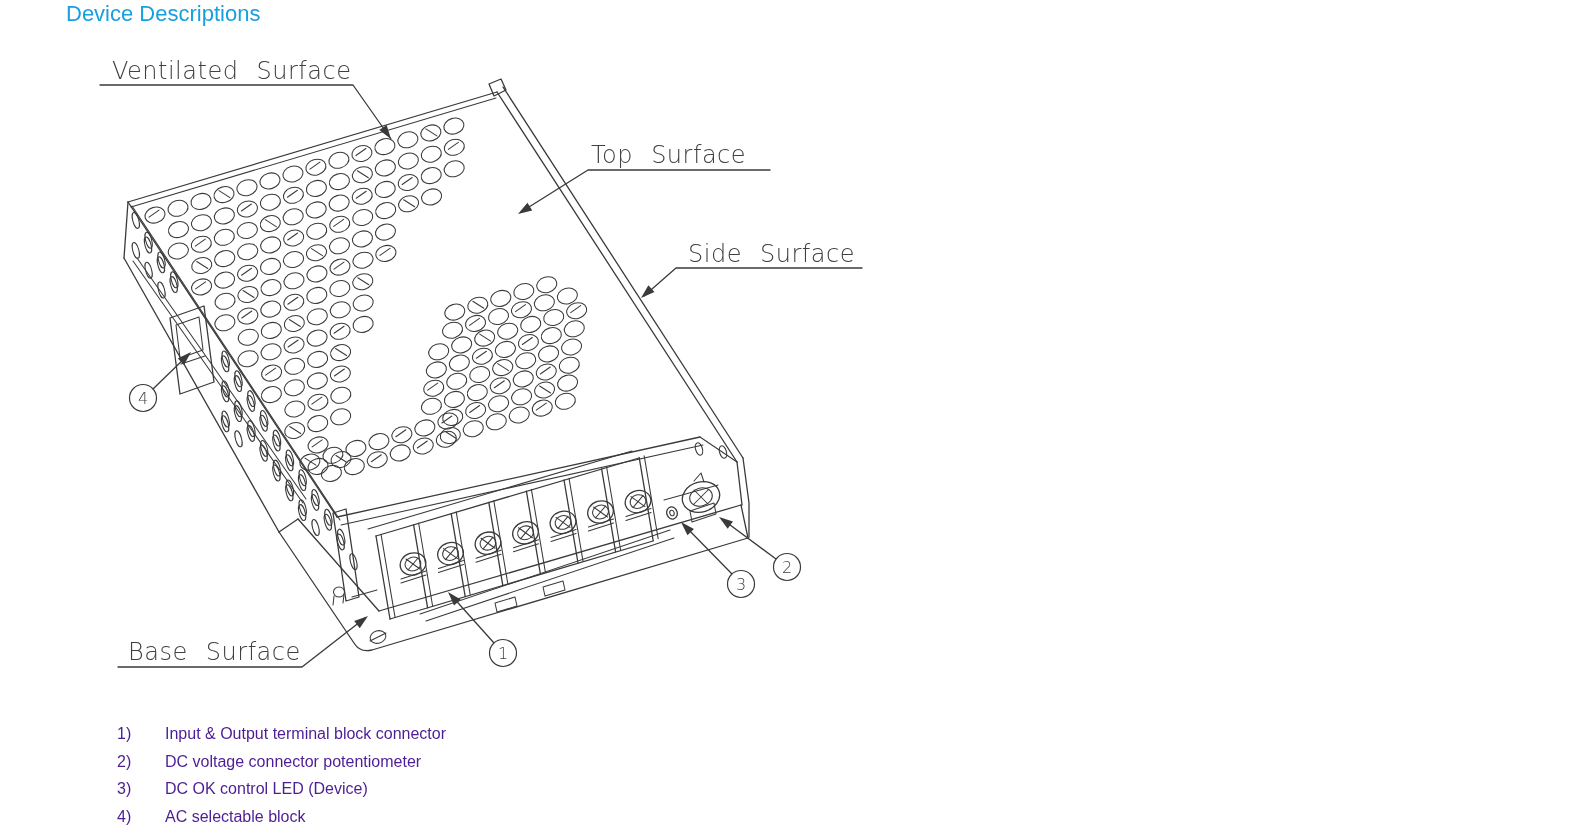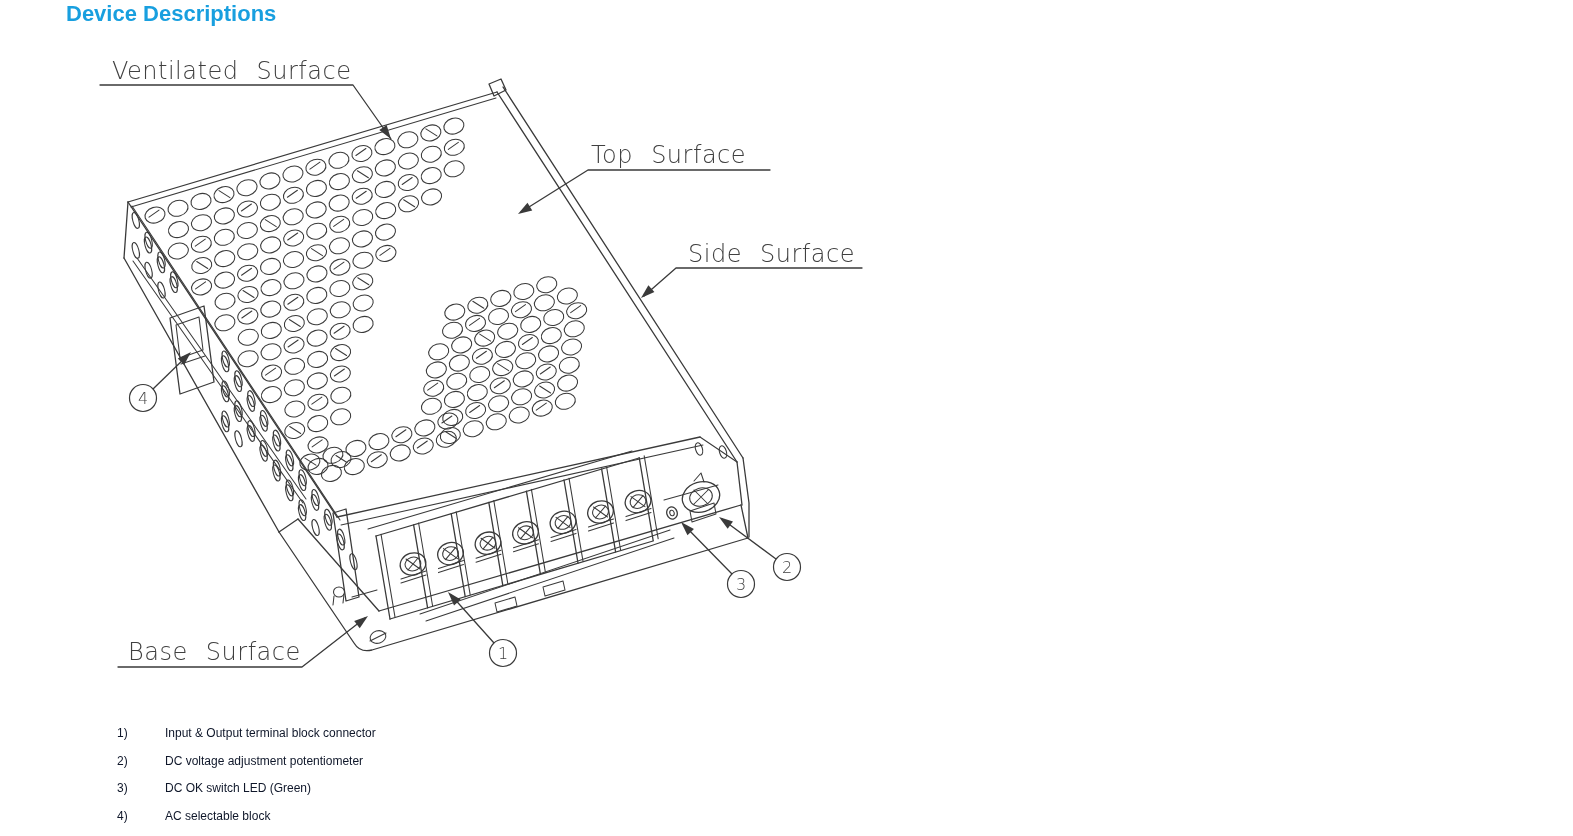--- a/index.html
+++ b/index.html
@@ -3,36 +3,36 @@
 <meta charset="utf-8">
 <style>
   html,body{margin:0;padding:0;}
   body{
     width:1573px;height:836px;overflow:hidden;background:#ffffff;
     font-family:"Liberation Sans",sans-serif;position:relative;
   }
   .page-title{
     position:absolute;left:66px;top:1px;margin:0;
     font-family:"Liberation Sans",sans-serif;
-    font-size:22px;font-weight:bold;color:#189fdf;letter-spacing:0px;
+    font-size:22px;font-weight:normal;color:#189fdf;letter-spacing:0px;
   }
   #dsvg{position:absolute;left:0;top:0;}
   
   .ln{fill:none;stroke:#3a3a3a;stroke-width:1.3;stroke-linejoin:round;stroke-linecap:round;}
   .thin{stroke-width:1.05;}
   .ah{fill:#3a3a3a;stroke:none;}
   .cad{font-family:"DejaVu Sans",sans-serif;font-weight:300;font-size:24px;
        fill:#404040;letter-spacing:.5px;word-spacing:10px;}
   .cnum{font-family:"DejaVu Sans",sans-serif;font-weight:300;font-size:16px;
         fill:#404040;text-anchor:middle;}
   .co-circle{fill:#ffffff;stroke:#3a3a3a;stroke-width:1.2;}
   
   .legend{
     position:absolute;left:117px;top:720px;margin:0;padding:0;list-style:none;
-    font-size:12px;color:#0f172a;
+    font-size:16px;color:#4c1d95;
   }
   .legend li{height:27.6px;line-height:27.6px;white-space:nowrap;}
   .legend .num{display:inline-block;width:48px;}
 </style>
 </head>
 <body>
 
 <h1 class="page-title">Device Descriptions</h1>
 
 <svg id="dsvg" width="1573" height="700" viewBox="0 0 1573 700" xmlns="http://www.w3.org/2000/svg">
@@ -482,21 +482,21 @@
     <circle class="co-circle" cx="143" cy="398" r="13.5"></circle>
     <text class="cnum" x="143" y="404">4</text>
   </g>
 </svg>
 
 <ol class="legend">
   <li>
     <span class="num">1)</span><span>Input &amp; Output terminal block connector</span>
   </li>
   <li>
-    <span class="num">2)</span><span>DC voltage adjustment potentiometer</span>
+    <span class="num">2)</span><span>DC voltage connector potentiometer</span>
   </li>
   <li>
-    <span class="num">3)</span><span>DC OK switch LED (Green)</span>
+    <span class="num">3)</span><span>DC OK control LED (Device)</span>
   </li>
   <li>
     <span class="num">4)</span><span>AC selectable block</span>
   </li>
 </ol>
 
 </body></html>

